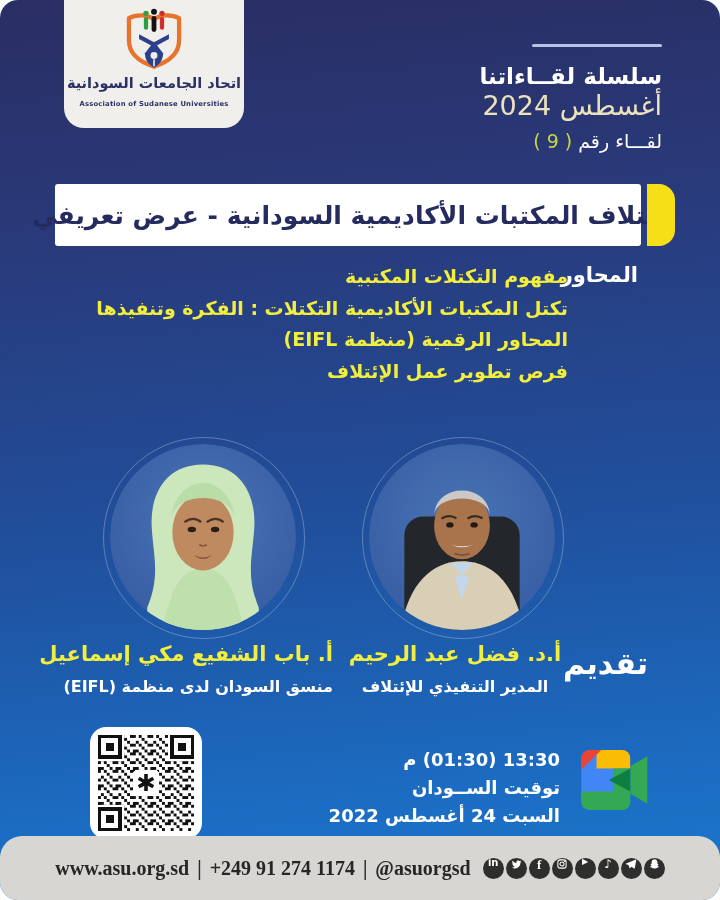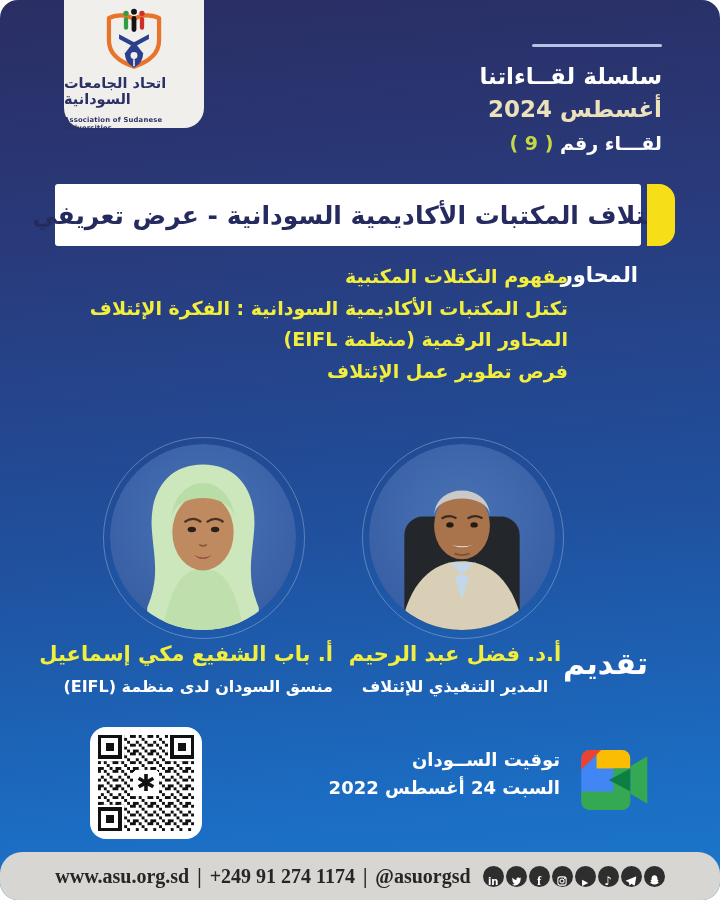--- a/index.html
+++ b/index.html
@@ -4,33 +4,33 @@
 <style>
   html,body{margin:0;padding:0;background:#ffffff;}
   body{width:720px;height:900px;overflow:hidden;}
   .poster{
     position:relative;width:720px;height:900px;border-radius:18px;overflow:hidden;
     background:linear-gradient(175deg,#2a2e63 0%,#293a7b 26%,#20509d 58%,#1b6cc2 86%,#1b78ca 100%);
     font-family:"DejaVu Sans","Liberation Sans",sans-serif;
   }
   
   .logo-card{
-    position:absolute;left:64px;top:0;width:140px;height:128px;
+    position:absolute;left:64px;top:0;width:180px;height:128px;
     background:#f1efeb;border-radius:0 0 20px 20px;
     display:flex;flex-direction:column;align-items:center;box-sizing:border-box;padding-top:5px;
   }
   .logo-card svg{display:block;}
   .logo-ar{font-size:14.5px;font-weight:bold;color:#2b3166;line-height:1.1;margin-top:1px;}
   .logo-en{font-size:6.8px;font-weight:bold;color:#2b3166;letter-spacing:.2px;margin-top:8px;}
   
   .series{position:absolute;right:58px;top:44px;text-align:right;direction:rtl;}
   .series-rule{width:130px;height:2.5px;background:#b9c2e4;margin-right:0;border-radius:2px;}
   .series-l1{color:#ffffff;font-size:23px;font-weight:bold;margin-top:16px;line-height:1.2;}
-  .series-l2{color:#ebe2bc;font-size:23px;font-weight:bold;margin-top:6px;line-height:1.2;}
-  .series-l3{color:#ffffff;font-size:19px;font-weight:bold;margin-top:8px;line-height:1.2;}
+  .series-l2{color:#ebe2bc;font-size:27px;font-weight:normal;margin-top:0;line-height:1.2;}
+  .series-l3{color:#ffffff;font-size:19px;font-weight:normal;margin-top:8px;line-height:1.2;}
   .series-l3 .num{color:#c6d845;}
   
   .title-bar{
     position:absolute;left:55px;top:184px;width:586px;height:62px;background:#ffffff;
     border-radius:3px;display:flex;align-items:center;justify-content:center;
   }
   .title-bar .t{color:#252b5e;font-size:25px;font-weight:bold;direction:rtl;white-space:nowrap;}
   .title-tab{position:absolute;left:647px;top:184px;width:28px;height:62px;background:#f6df17;border-radius:0 16px 16px 0;}
   
   .topics-label{position:absolute;right:82px;top:263px;color:#ffffff;font-size:21px;font-weight:bold;direction:rtl;}
@@ -51,27 +51,27 @@
   .caption-right{left:325px;top:642px;}
   .present-label{position:absolute;right:72px;top:646px;color:#ffffff;font-size:30px;font-weight:bold;direction:rtl;}
   
   .qr-card{position:absolute;left:90px;top:727px;width:112px;height:112px;background:#ffffff;border-radius:16px;
     display:flex;align-items:center;justify-content:center;}
   .schedule{position:absolute;right:160px;top:746px;text-align:right;direction:rtl;color:#ffffff;
     font-size:18px;font-weight:bold;line-height:28px;white-space:nowrap;}
   .meet{position:absolute;left:581px;top:750px;}
   
   .footer{
-    position:absolute;left:0;right:0;bottom:0;height:48px;background:#d8d6d3;border-radius:22px 22px 0 0;
+    position:absolute;left:0;right:0;bottom:0;height:64px;background:#d8d6d3;border-radius:22px 22px 0 0;
     display:flex;align-items:center;justify-content:center;gap:12px;
   }
   .contact{font-family:"Liberation Serif","DejaVu Serif",serif;font-weight:bold;font-size:20px;color:#262626;
     display:flex;align-items:center;gap:8px;direction:ltr;}
   .socials{display:flex;gap:2px;align-items:center;}
-  .s-ic{width:21px;height:21px;border-radius:50%;background:#2e2e2e;display:flex;align-items:flex-end;justify-content:center;
+  .s-ic{width:21px;height:21px;border-radius:50%;background:#2e2e2e;display:flex;align-items:flex-start;justify-content:center;
     color:#fff;overflow:hidden;}
   .s-ic .tx{font-size:10px;font-weight:bold;line-height:1;}
   .s-ic .tx.serif{font-family:"Liberation Serif",serif;font-size:13px;}
   .s-ic .tx.big{font-size:12px;}
   .s-ic .tx.play{font-size:8px;}
 </style>
 </head>
 <body>
 
 <div class="poster">
@@ -104,21 +104,21 @@
   </div>
 
   <div class="title-bar">
     <div class="t">ائتلاف المكتبات الأكاديمية السودانية - عرض تعريفي</div>
   </div>
   <div class="title-tab"></div>
 
   <div class="topics-label">المحاور</div>
   <div class="topics-list">
     <div>مفهوم التكتلات المكتبية</div>
-    <div>تكتل المكتبات الأكاديمية السودانية : الفكرة الإئتلاف</div>
+    <div>تكتل المكتبات الأكاديمية التكتلات : الفكرة وتنفيذها</div>
     <div>المحاور الرقمية (منظمة EIFL)</div>
     <div>فرص تطوير عمل الإئتلاف</div>
   </div>
 
   <div class="photo-ring ring-left"></div>
   <div class="photo photo-left">
     <svg width="186" height="186" viewBox="0 0 200 200">
       <defs>
         <radialGradient id="skyL" cx="50%" cy="42%" r="75%">
           <stop offset="0%" stop-color="#4a74b6"></stop>
@@ -206,20 +206,21 @@
         <rect x="2.6" y="2.6" width="3" height="3" fill="#111"></rect>
         <rect x="27.4" y="2.6" width="3" height="3" fill="#111"></rect>
         <rect x="2.6" y="27.4" width="3" height="3" fill="#111"></rect>
       </g>
       <rect x="12" y="12" width="9" height="9" rx="1.5" fill="#fff"></rect>
       <text x="16.5" y="19.3" font-size="8" text-anchor="middle" fill="#111" font-family="DejaVu Sans, sans-serif">✱</text>
     </svg>
   </div>
 
   <div class="schedule">
+    <div>13:30 (01:30) م</div>
     <div>توقيت الســودان</div>
     <div>السبت 24 أغسطس 2022</div>
   </div>
 
   <div class="meet">
     <svg width="68" height="60" viewBox="0 0 88 78">
       <defs>
           <clipPath id="mclip">
             <rect x="0" y="0" width="64" height="78" rx="11"></rect>
           </clipPath>

